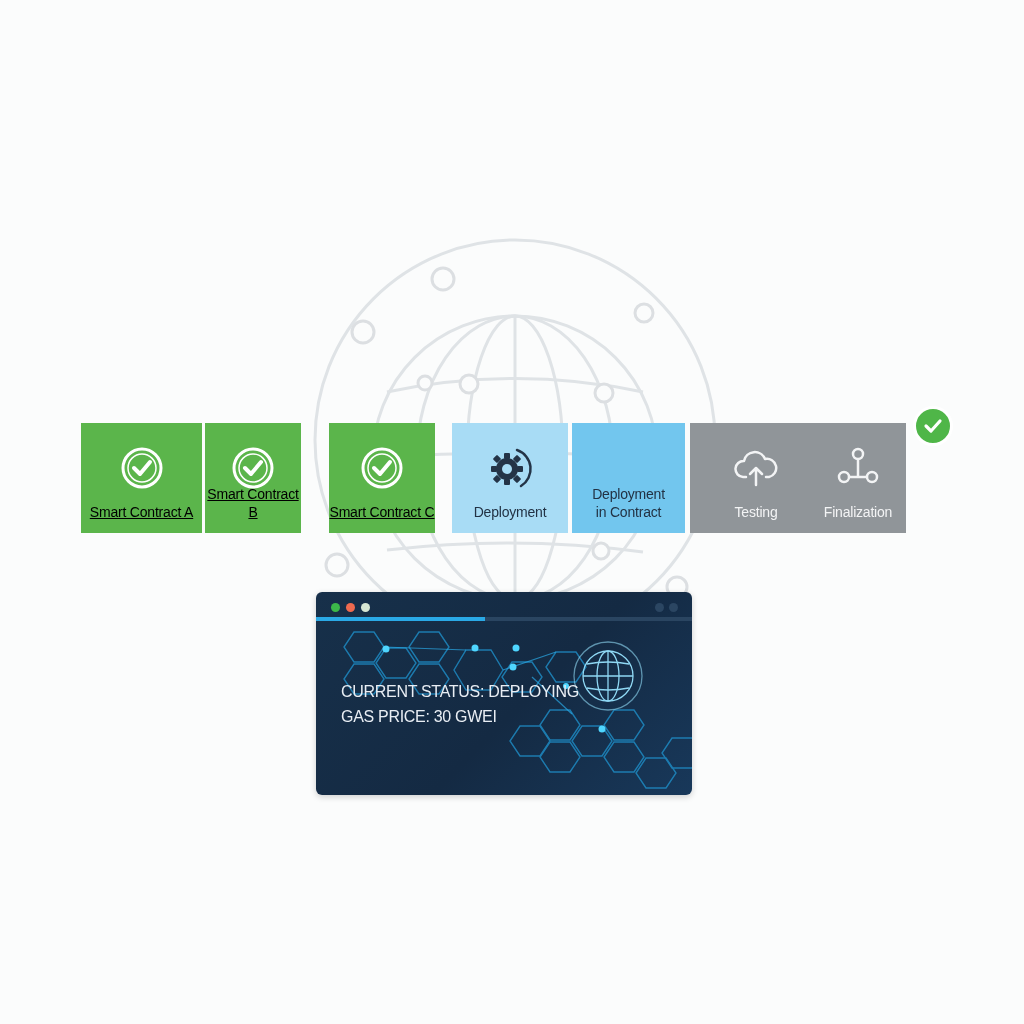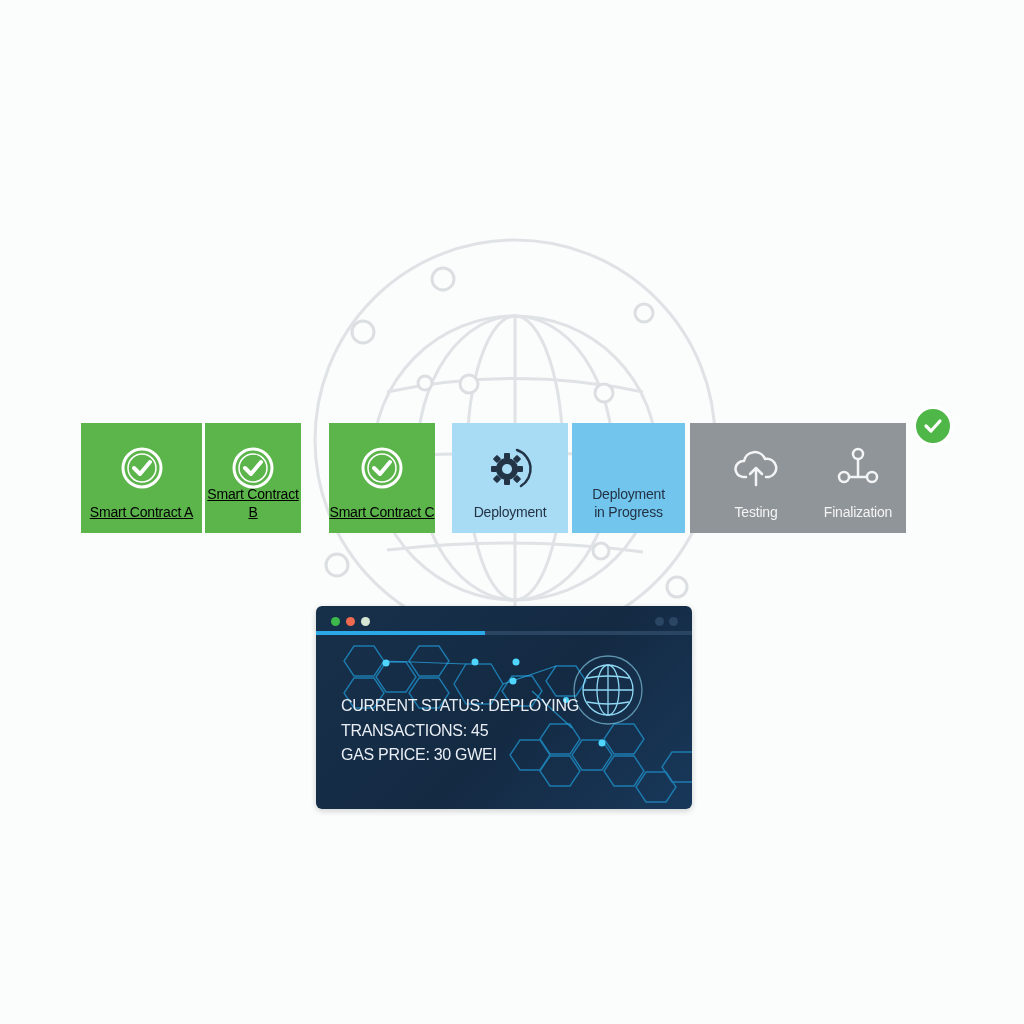--- a/index.html
+++ b/index.html
@@ -6,21 +6,21 @@
   body{width:1024px;height:1024px;background:#fbfcfc;position:relative;overflow:hidden;font-family:"Liberation Sans","DejaVu Sans",sans-serif;}
   .bg-globe{position:absolute;left:0;top:0;width:1024px;height:1024px;}
   .tile{position:absolute;top:423px;height:110px;display:flex;flex-direction:column;align-items:center;justify-content:flex-end;box-sizing:border-box;padding-bottom:12px;}
   .tile .icon{position:absolute;top:22px;left:50%;transform:translateX(-50%);width:46px;height:46px;}
   .tile .label{font-size:14px;text-align:center;line-height:18px;letter-spacing:-0.2px;}
   .green{background:#5bb54b;color:#000000;text-decoration:underline;}
   .lightblue{background:#a8dcf5;color:#223244;}
   .blue{background:#72c6ee;color:#223244;}
   .gray{background:#909599;color:#f3f4f5;}
   .badge{position:absolute;left:913px;top:406px;width:40px;height:40px;border-radius:50%;background:#4fb648;border:3px solid #ffffff;box-sizing:border-box;display:flex;align-items:center;justify-content:center;}
-  .panel{position:absolute;left:316px;top:606px;width:376px;height:203px;border-radius:6px;background:linear-gradient(135deg,#17304a 0%,#142a43 55%,#18385a 100%);overflow:hidden;box-shadow:0 2px 6px rgba(0,0,0,0.18);}
+  .panel{position:absolute;left:316px;top:592px;width:376px;height:203px;border-radius:6px;background:linear-gradient(135deg,#17304a 0%,#142a43 55%,#18385a 100%);overflow:hidden;box-shadow:0 2px 6px rgba(0,0,0,0.18);}
   .panel .dots{position:absolute;left:15px;top:11px;display:flex;gap:6px;}
   .panel .dot{width:9px;height:9px;border-radius:50%;}
   .panel .rdots{position:absolute;right:14px;top:11px;display:flex;gap:5px;}
   .panel .rdot{width:9px;height:9px;border-radius:50%;background:#2b4662;}
   .panel .track{position:absolute;left:0;top:25px;width:376px;height:4px;background:#2a4561;}
   .panel .bar{position:absolute;left:0;top:25px;height:4px;background:#2aa9e6;}
   .panel .deco{position:absolute;left:0;top:0;}
   .panel .lines{position:absolute;left:25px;top:88px;color:#e9eef4;font-size:16px;line-height:24.5px;letter-spacing:-0.3px;}
 </style>
 </head>
@@ -88,21 +88,21 @@
       <rect x="27" y="31" width="6" height="6" rx="1" transform="rotate(45 30 34)"></rect>
     </g>
     <circle cx="20" cy="24" r="5" fill="#a8dcf5"></circle>
     <path d="M30 5 A20 20 0 0 1 34 41" fill="none" stroke="#243447" stroke-width="2.5" stroke-linecap="round"></path>
   </svg>
   <span class="label">Deployment</span>
 </div>
 <div class="tile blue" style="left:572px;width:113px;">
   <span class="label">
     <span>Deployment</span><br>
-    <span>in Progress</span>
+    <span>in Contract</span>
   </span>
 </div>
 <div class="tile gray" style="left:690px;width:132px;">
   <svg class="icon" viewBox="0 0 46 46">
       <path d="M13 32 H10 A8 8 0 0 1 11 16 A11 11 0 0 1 32 14 A9 9 0 0 1 36 32 H33" fill="none" stroke="#f3f4f5" stroke-width="2.5" stroke-linecap="round" stroke-linejoin="round"></path>
       <path d="M23 40 V23 M17 29 L23 23 L29 29" fill="none" stroke="#f3f4f5" stroke-width="2.5" stroke-linecap="round" stroke-linejoin="round"></path>
     </svg>
   <span class="label">Testing</span>
 </div>
 <div class="tile gray" style="left:810px;width:96px;">
@@ -171,16 +171,15 @@
     <span class="dot" style="background:#d6e6d3"></span>
   </div>
   <div class="rdots">
     <span class="rdot"></span>
     <span class="rdot"></span>
   </div>
   <div class="track"></div>
   <div class="bar" style="width:45%"></div>
   <div class="lines">
     <div>CURRENT STATUS: DEPLOYING</div>
-    <div>TRANSACTIONS: 45</div>
     <div>GAS PRICE: 30 GWEI</div>
   </div>
 </div>
 
 </body></html>

